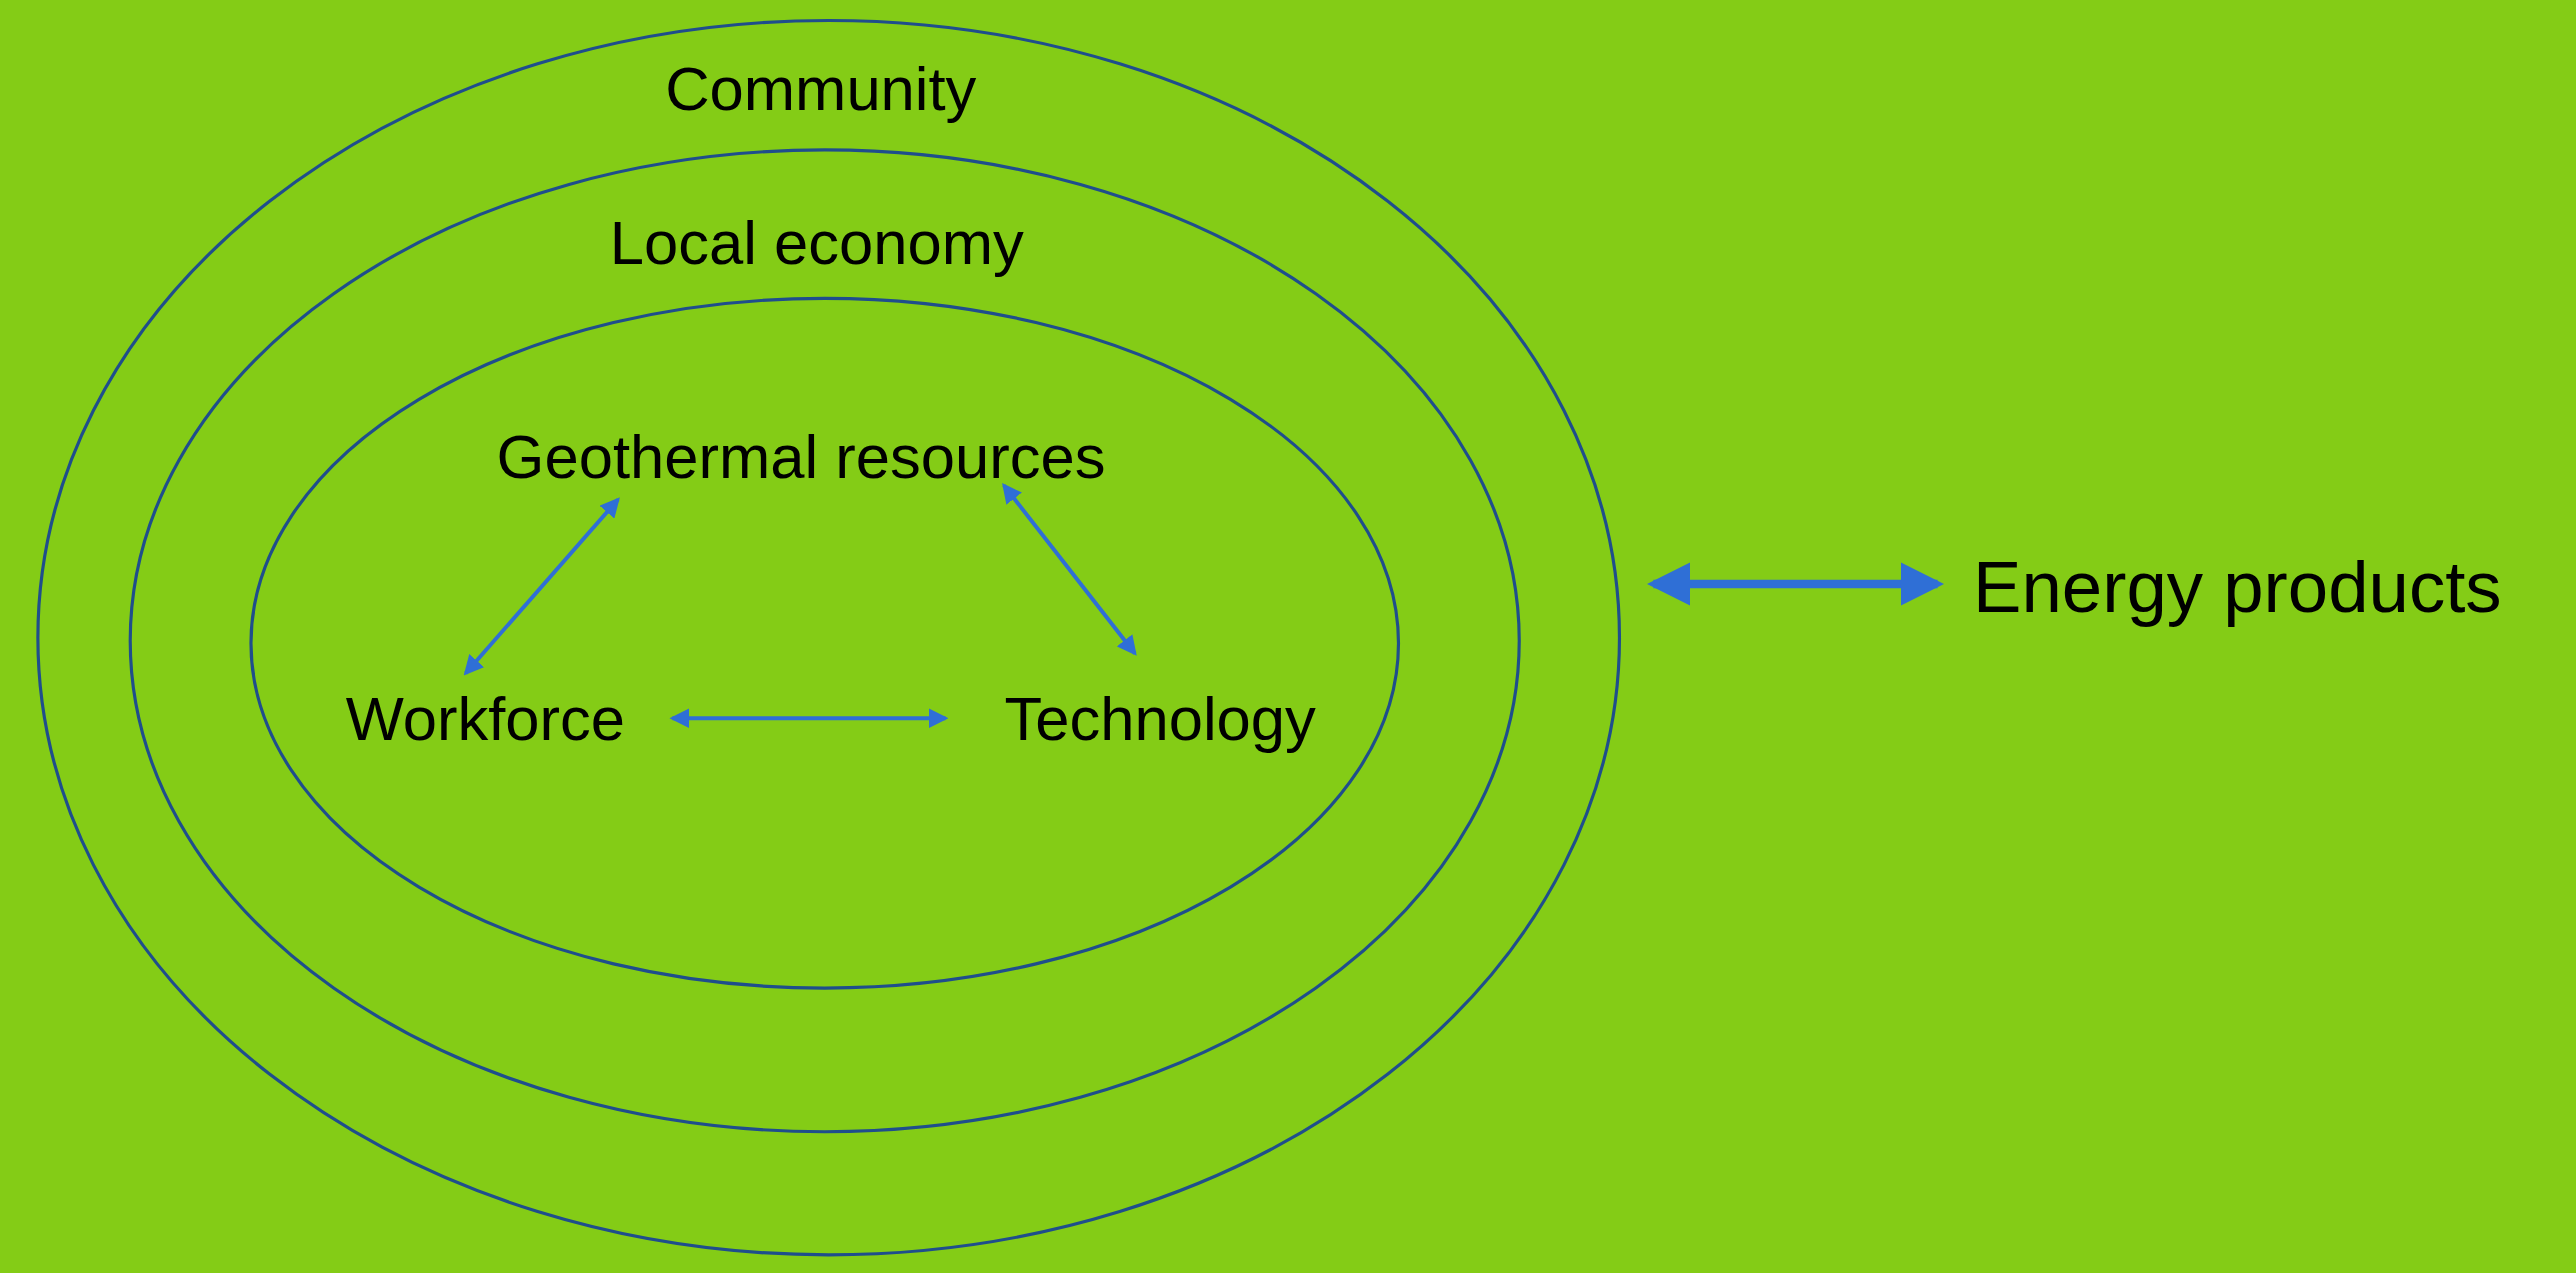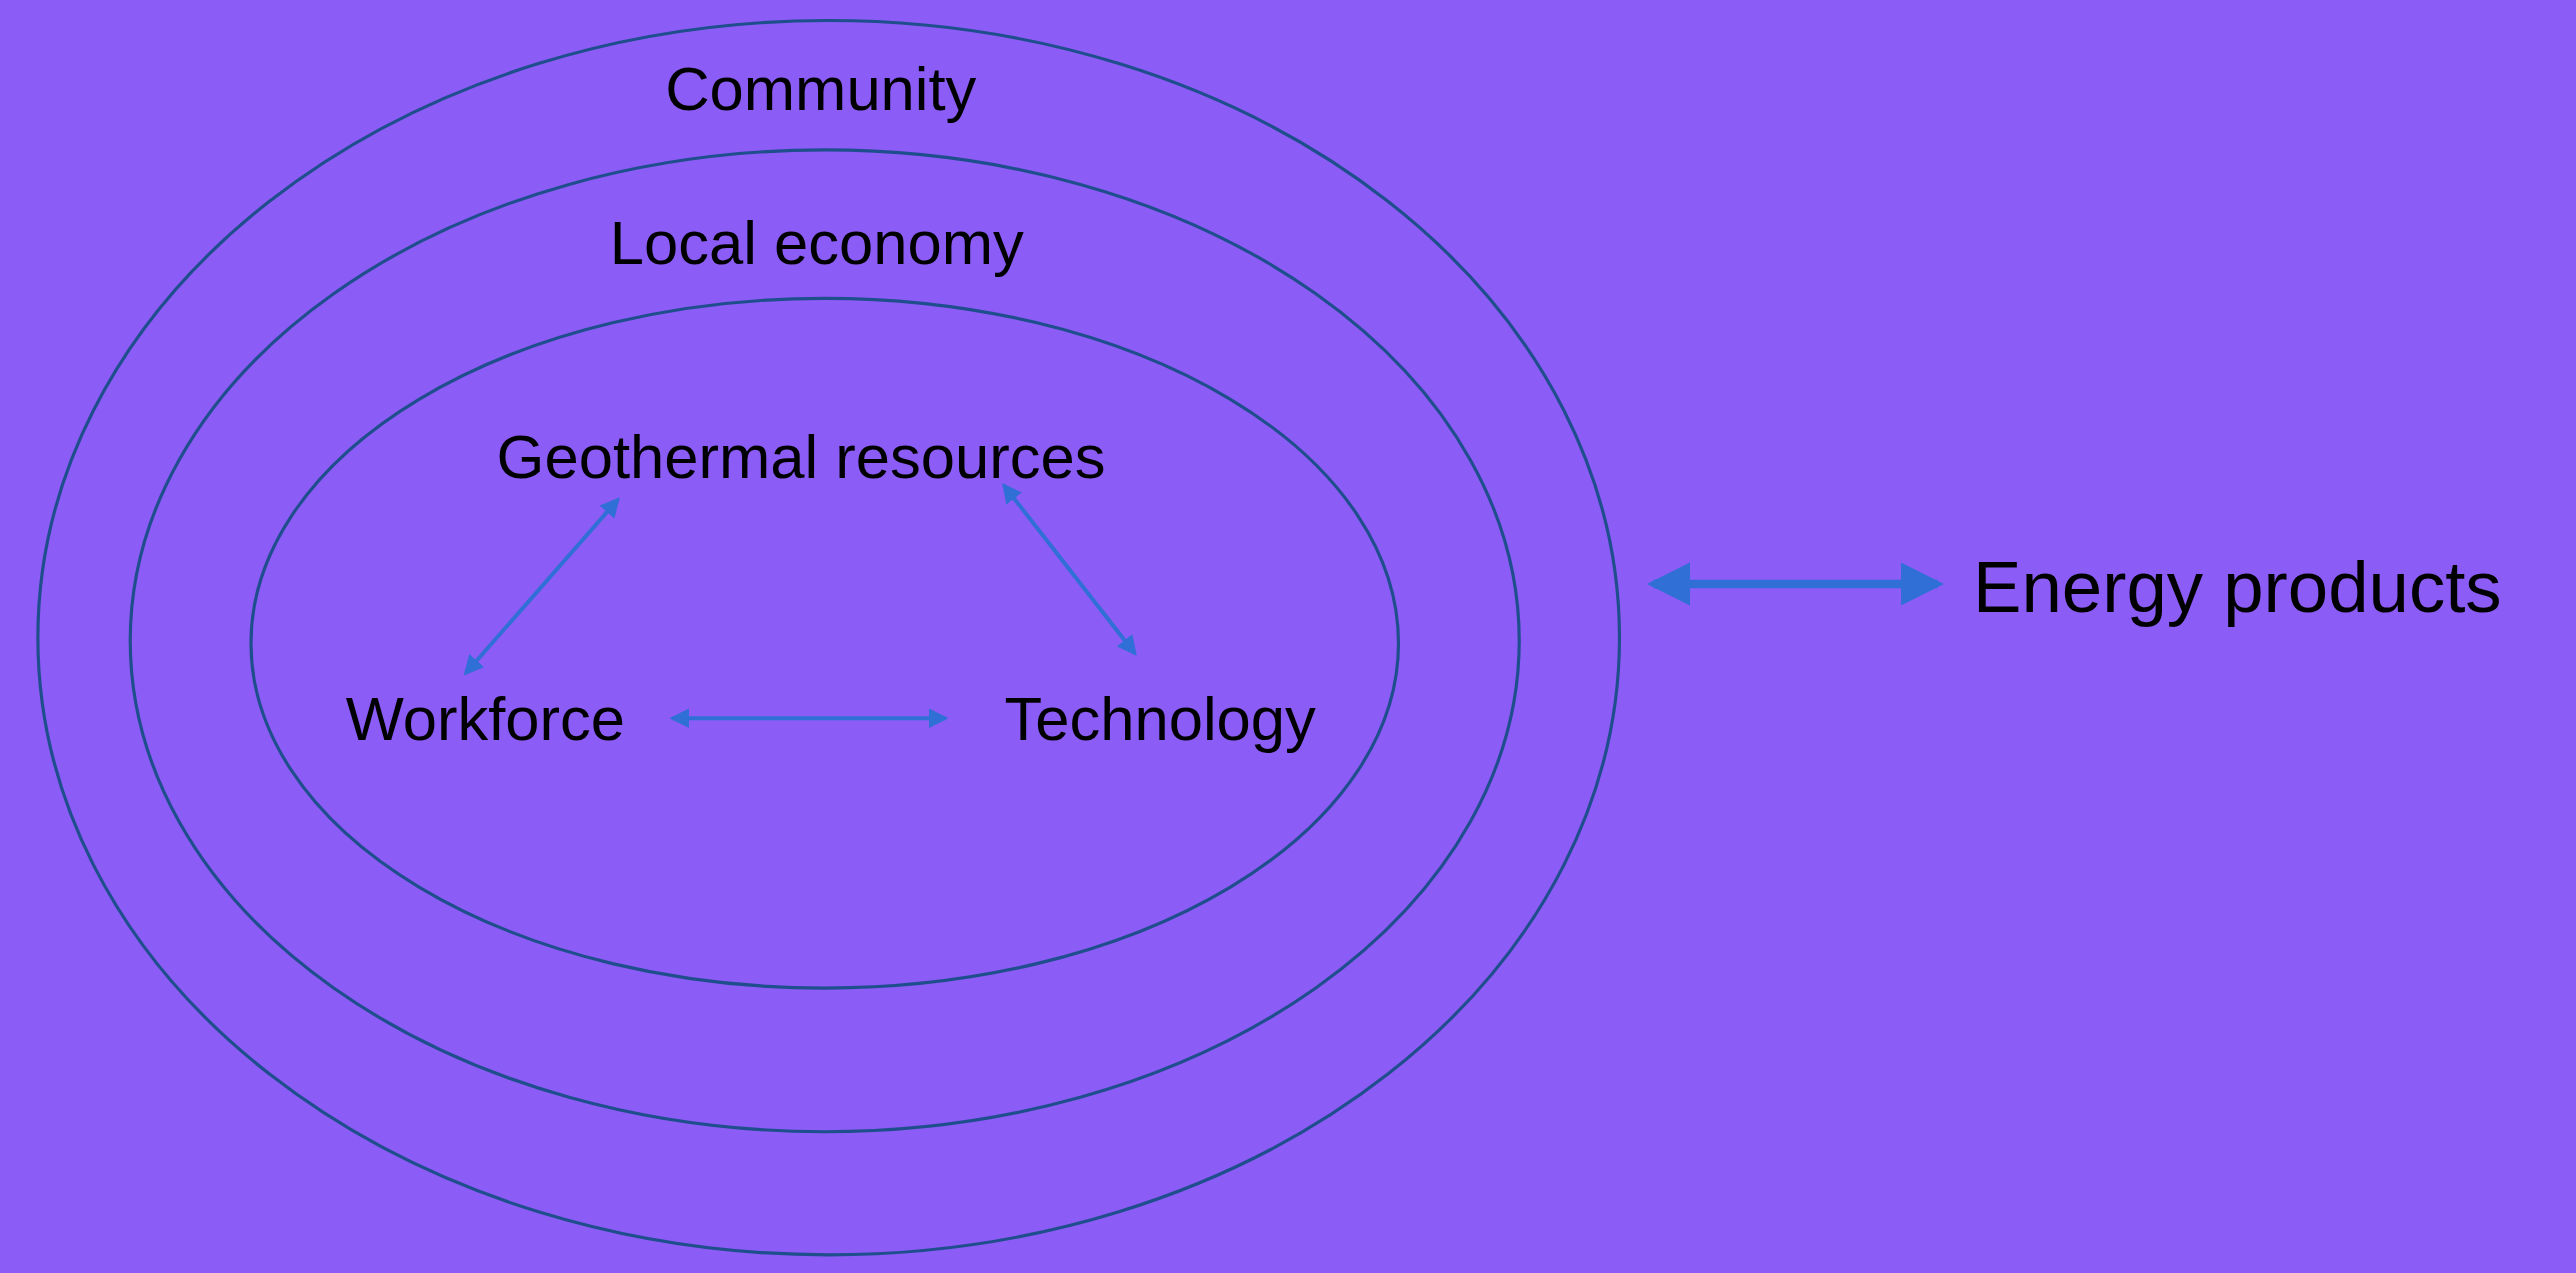--- a/index.html
+++ b/index.html
@@ -5,21 +5,21 @@
   html, body {
     margin: 0;
     padding: 0;
     background: #ffffff;
     font-family: "Liberation Sans", sans-serif;
   }
   .canvas {
     position: relative;
     width: 2576px;
     height: 1273px;
-    background: #8b5cf6;
+    background: #84cc16;
     overflow: hidden;
   }
   svg text {
     font-family: "Liberation Sans", sans-serif;
     fill: #000000;
   }
   .ring-label { font-size: 78px; }
   .node-label { font-size: 78px; }
   .external-label { font-size: 92px; }
 </style>

